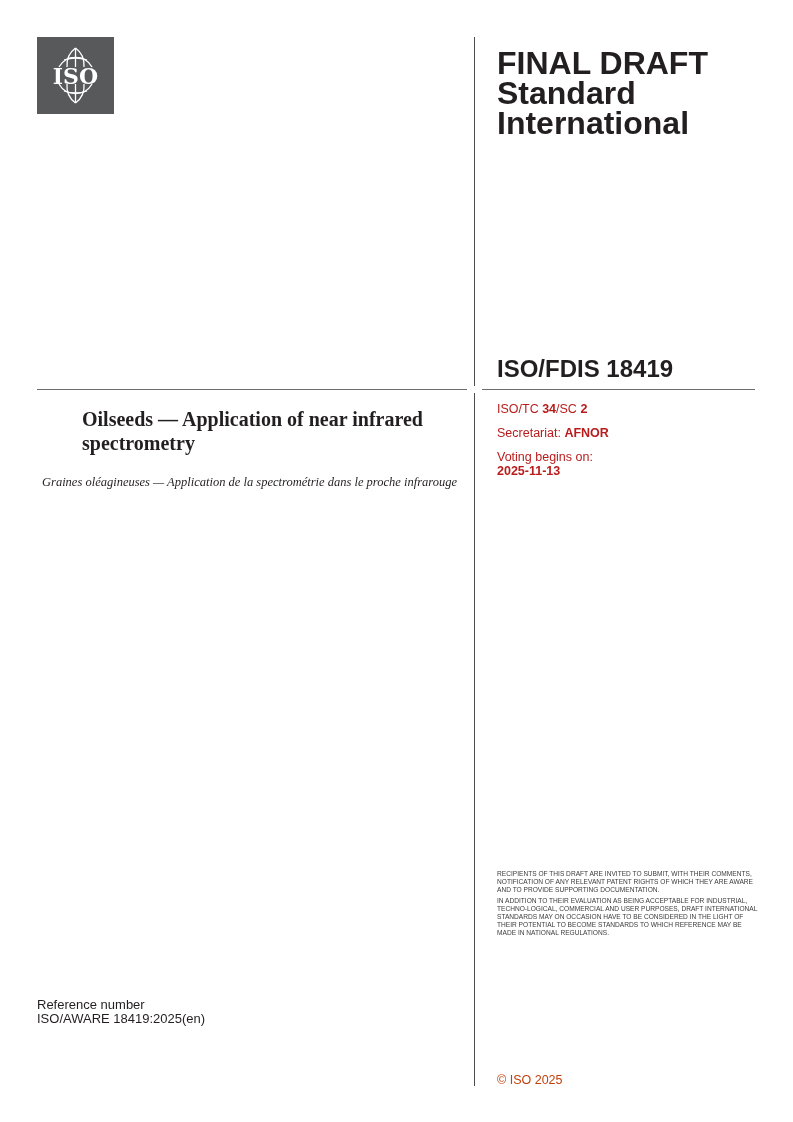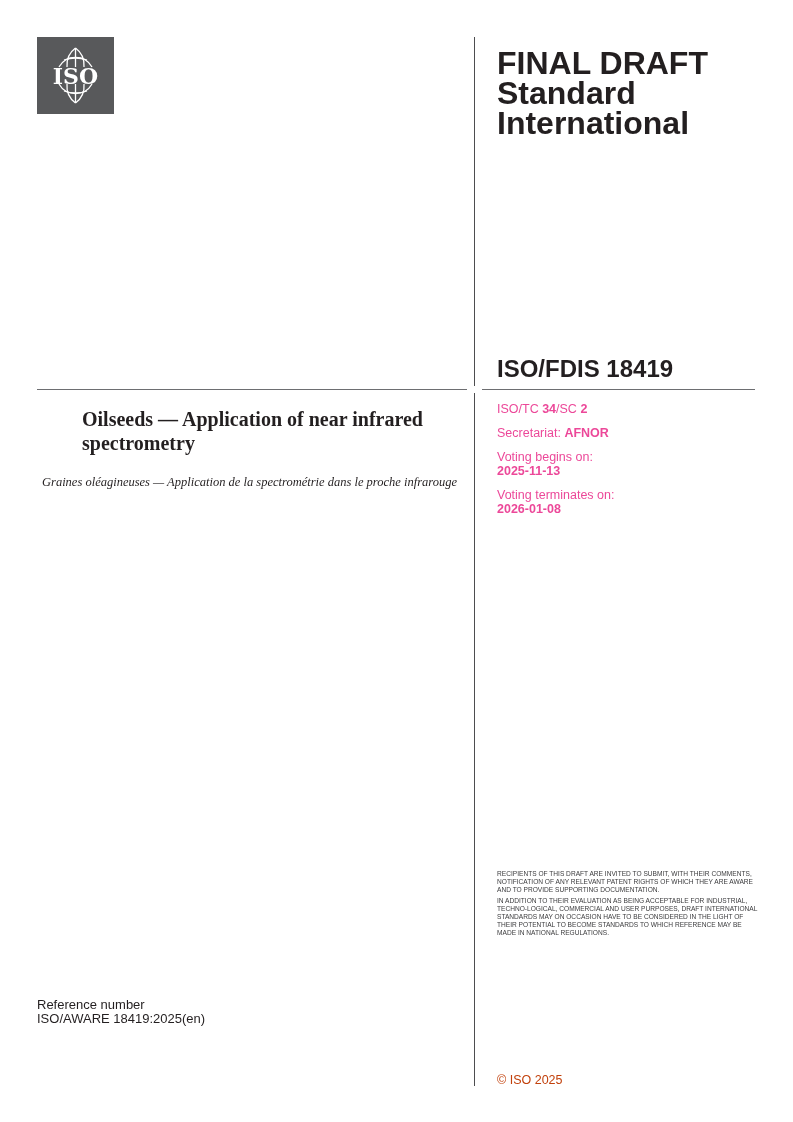--- a/index.html
+++ b/index.html
@@ -64,21 +64,21 @@
       left: 37px; top: 475px; width: 420px;
       font-family: "Liberation Serif", "DejaVu Serif", serif;
       font-style: italic; font-size: 12.5px; line-height: 15px;
       color: #231f20;
       text-align: right;
     }
 
     
     .meta {
       left: 497px; top: 402px; width: 260px;
-      font-size: 12.5px; line-height: 14px; color: #ec4899;
+      font-size: 12.5px; line-height: 14px; color: #b91c1c;
     }
     .meta .row { margin-bottom: 10px; }
     .meta b { font-weight: 700; }
 
     
     .notice {
       left: 497px; top: 870px; width: 262px;
       font-size: 6.6px; line-height: 8px; color: #3a3a3c;
       text-transform: uppercase; letter-spacing: 0px;
     }
@@ -138,24 +138,20 @@
   <div class="row">
     <span>ISO/TC </span><b>34</b><span>/SC </span><b>2</b>
   </div>
   <div class="row">
     <span>Secretariat: </span><b>AFNOR</b>
   </div>
   <div class="row">
     <div>Voting begins on:</div>
     <div><b>2025-11-13</b></div>
   </div>
-  <div class="row">
-    <div>Voting terminates on:</div>
-    <div><b>2026-01-08</b></div>
-  </div>
 </div>
 
 <div class="abs notice">
   <p>RECIPIENTS OF THIS DRAFT ARE INVITED TO SUBMIT, WITH THEIR COMMENTS, NOTIFICATION OF ANY RELEVANT PATENT RIGHTS OF WHICH THEY ARE AWARE AND TO PROVIDE SUPPORTING DOCUMENTATION.</p>
   <p>IN ADDITION TO THEIR EVALUATION AS BEING ACCEPTABLE FOR INDUSTRIAL, TECHNO-LOGICAL, COMMERCIAL AND USER PURPOSES, DRAFT INTERNATIONAL STANDARDS MAY ON OCCASION HAVE TO BE CONSIDERED IN THE LIGHT OF THEIR POTENTIAL TO BECOME STANDARDS TO WHICH REFERENCE MAY BE MADE IN NATIONAL REGULATIONS.</p>
 </div>
 
 <div class="abs ref">
   <div>Reference number</div>
   <div>ISO/AWARE 18419:2025(en)</div>

